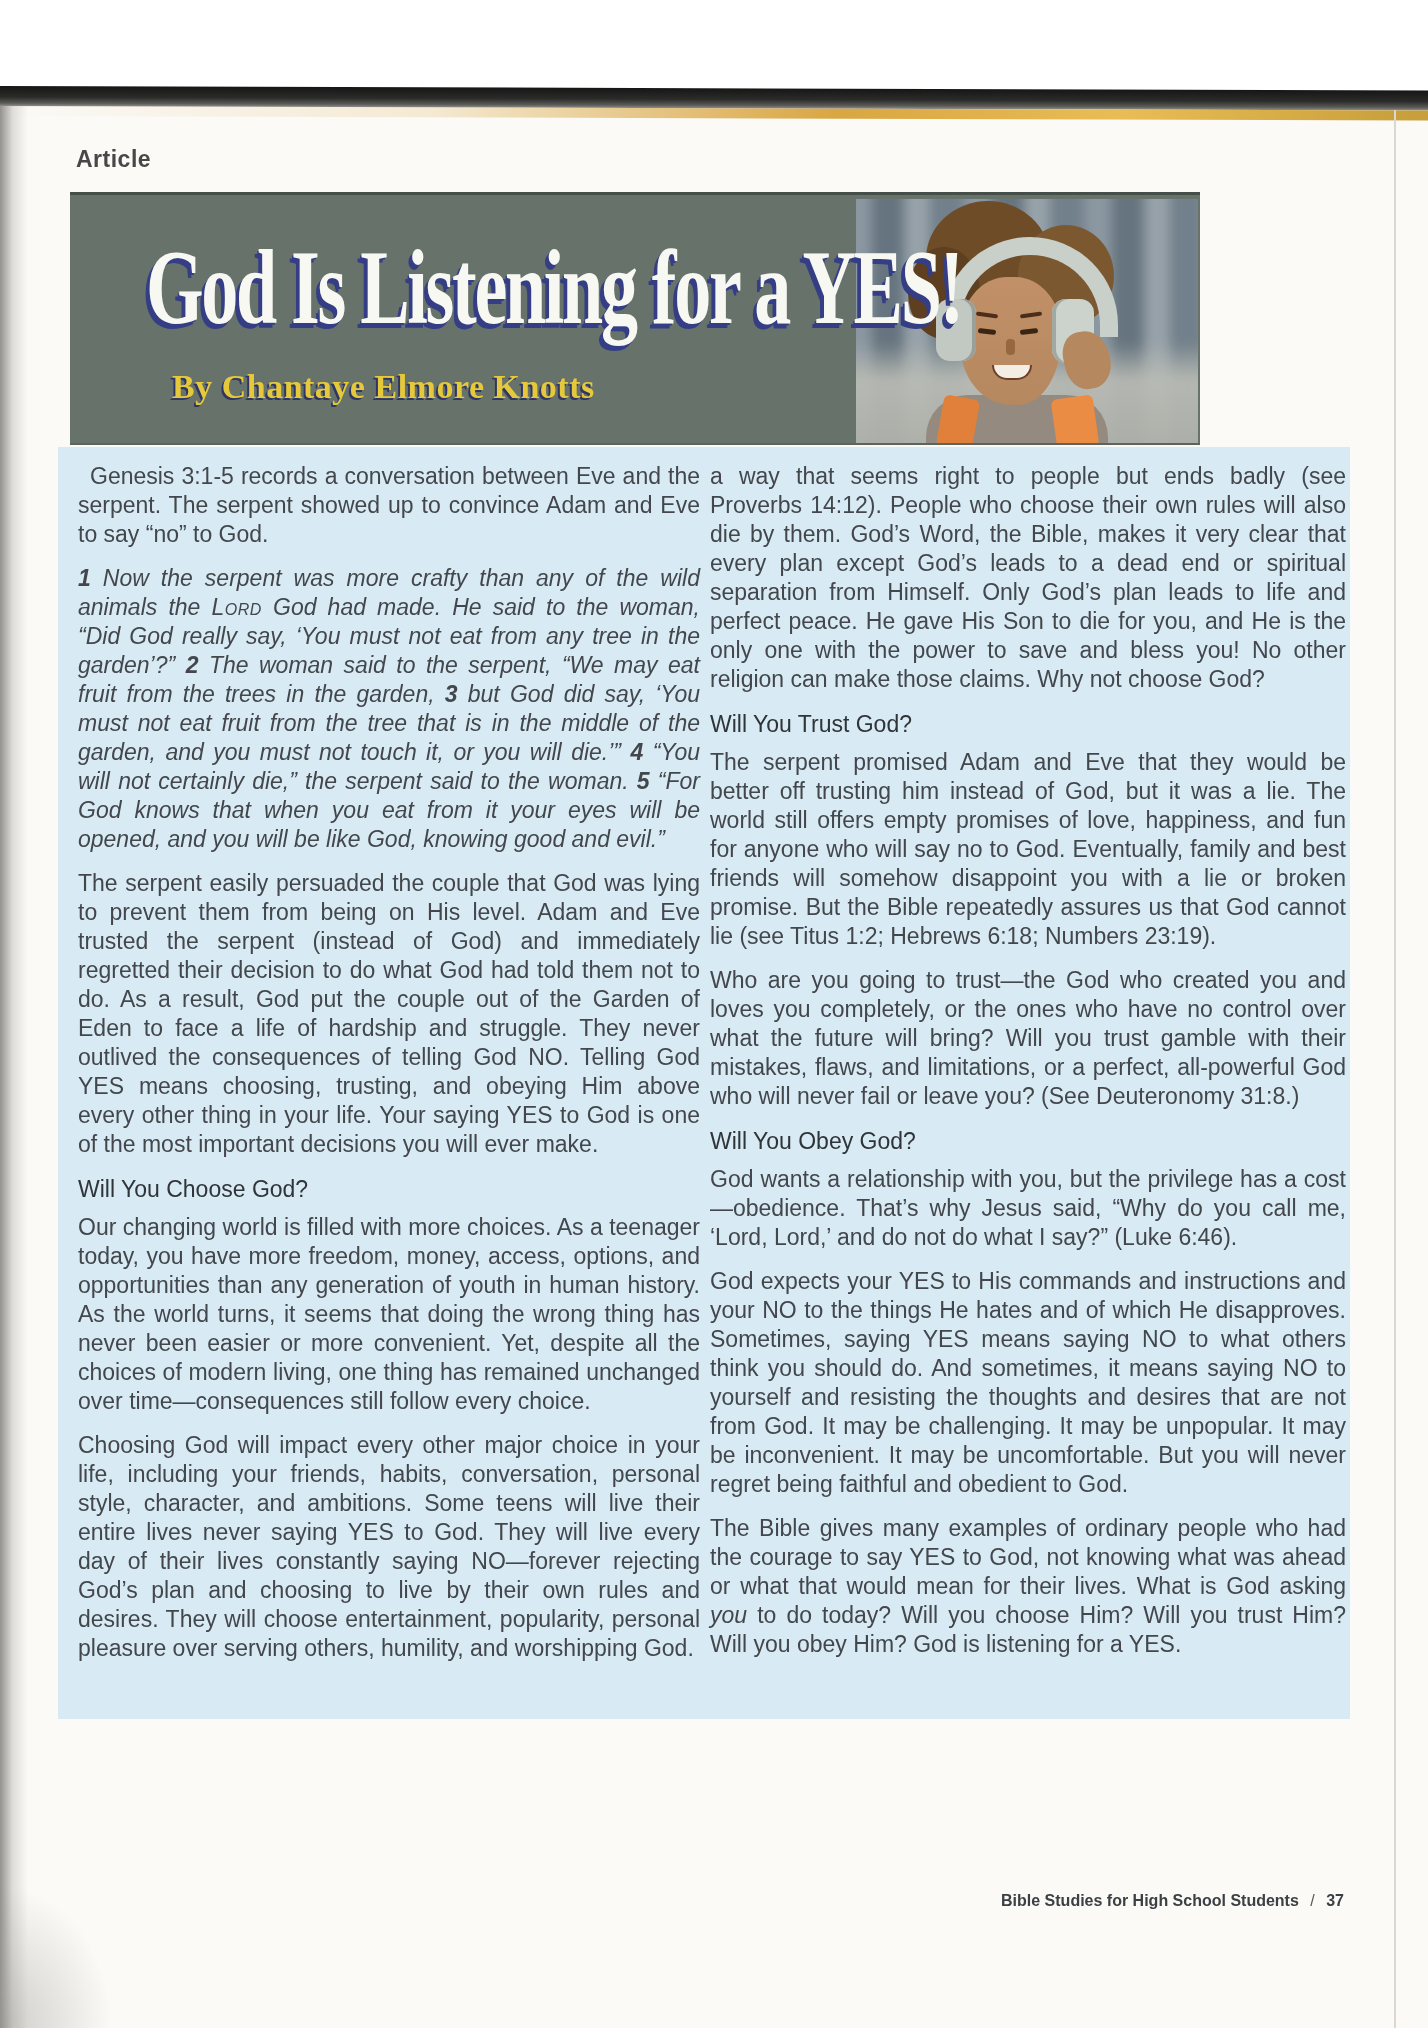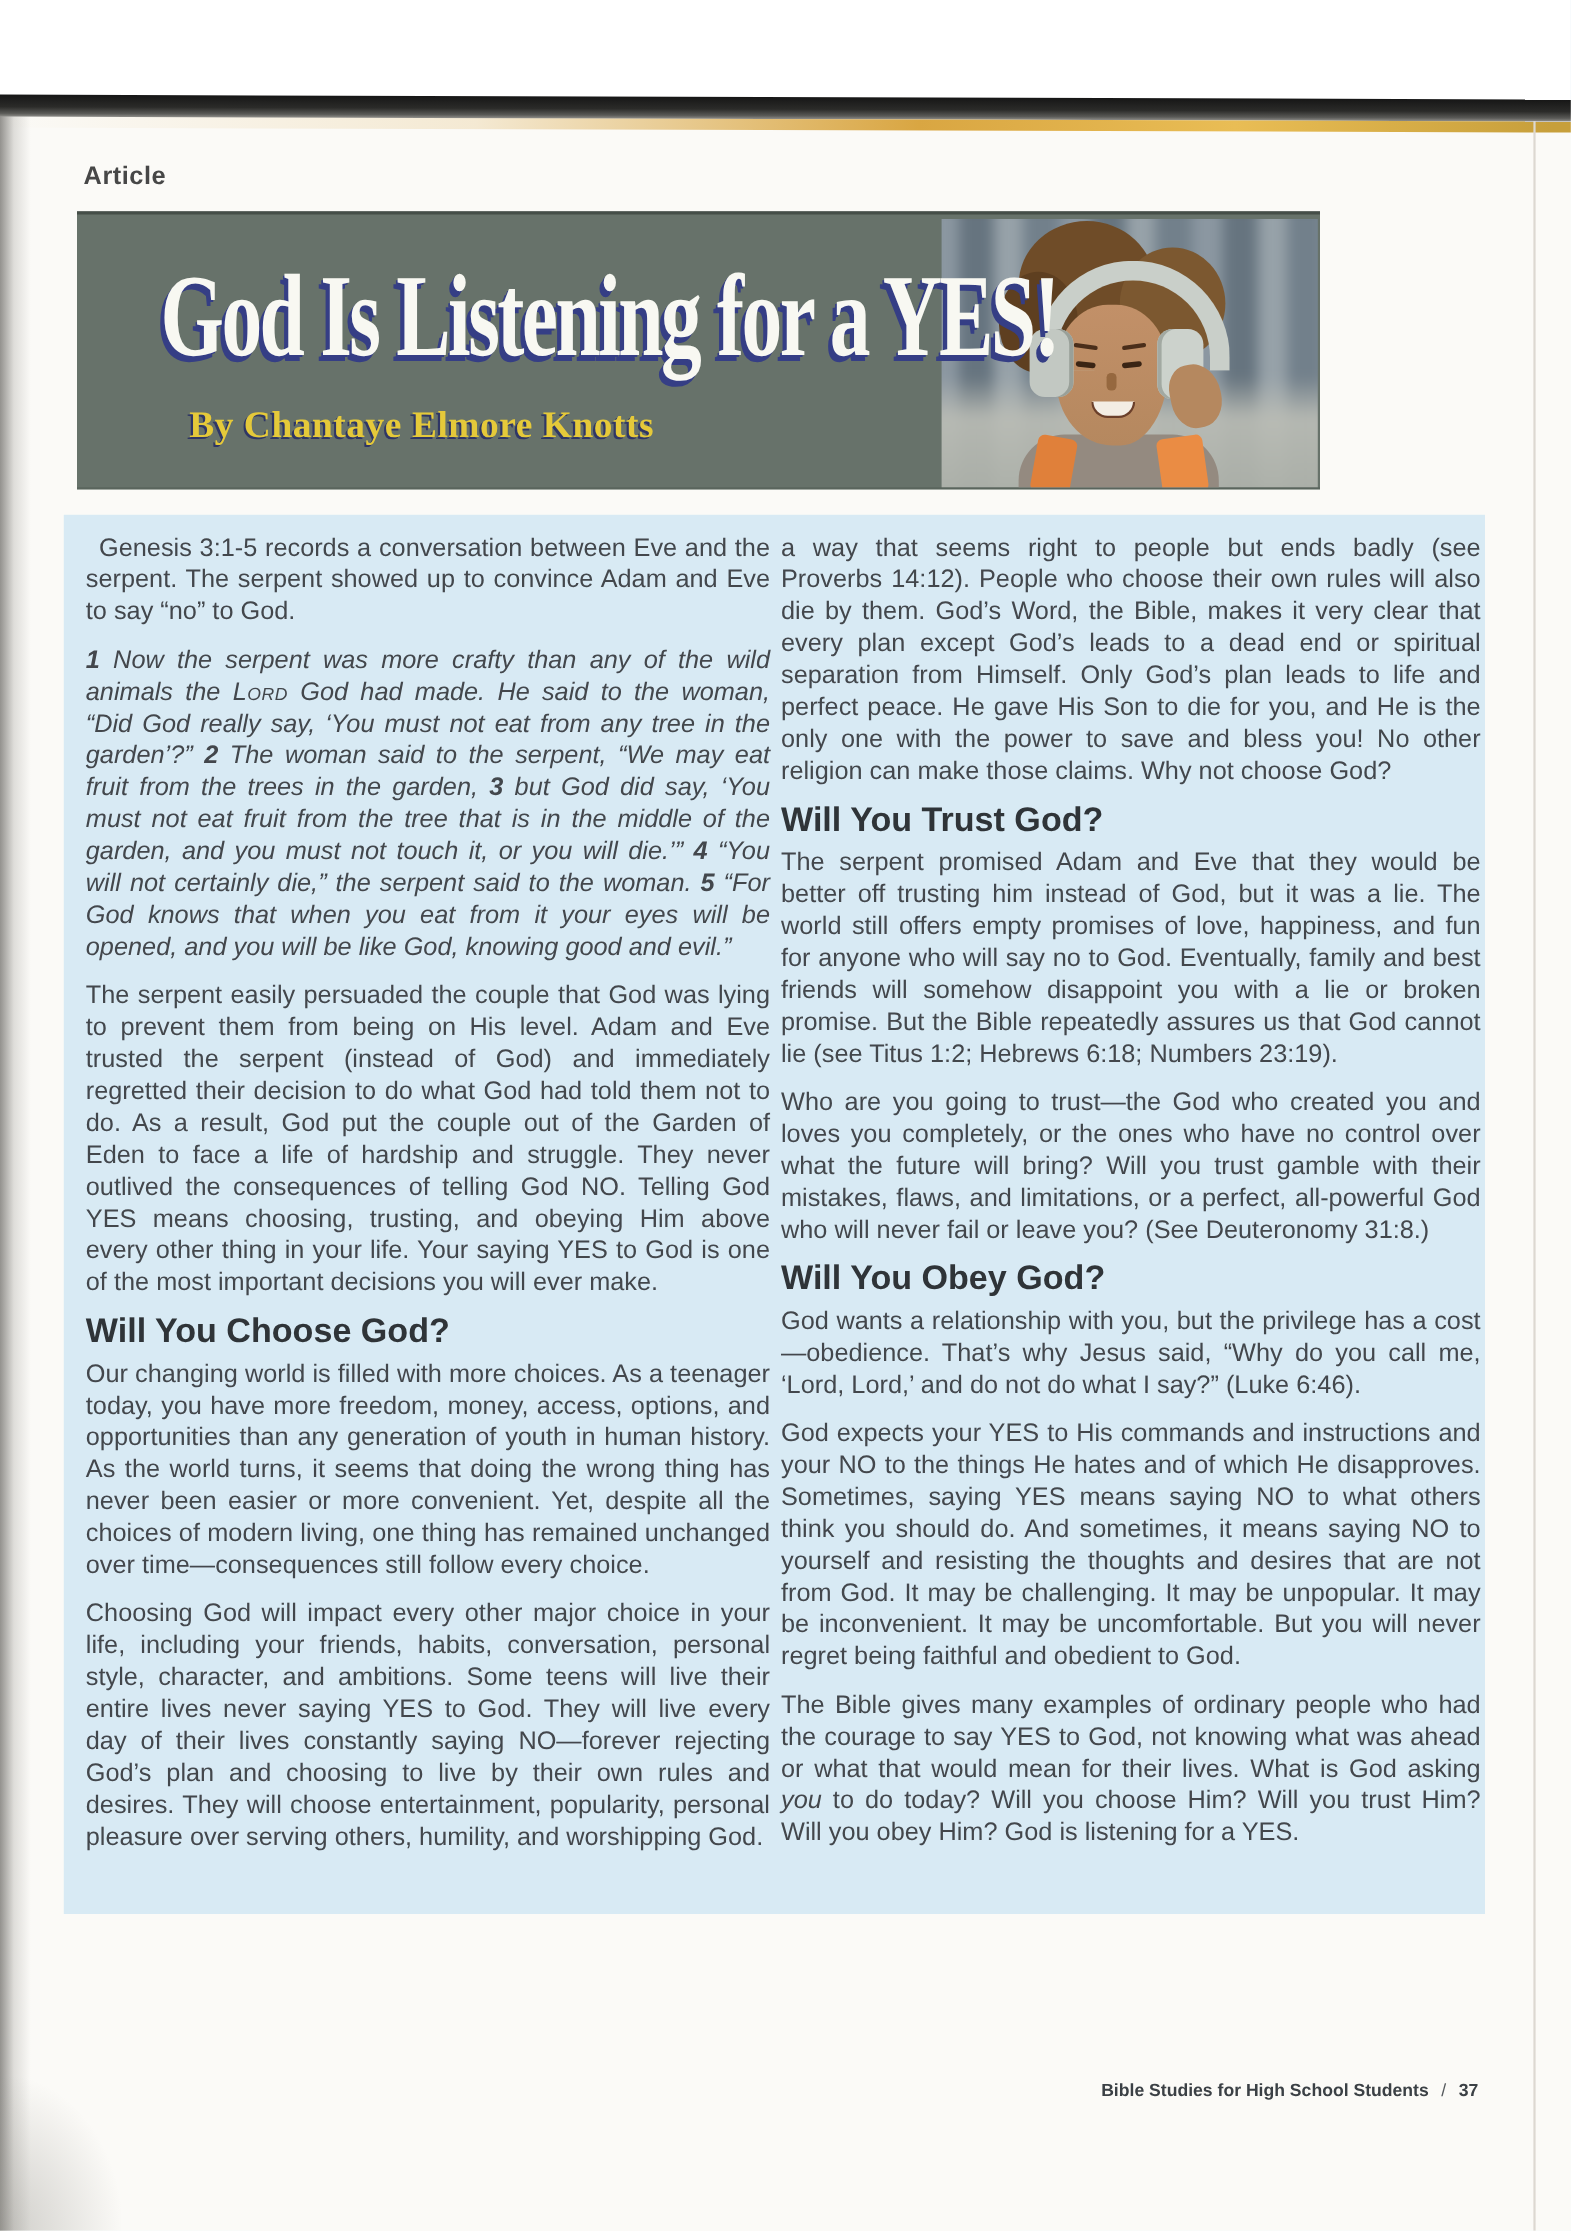--- a/index.html
+++ b/index.html
@@ -59,26 +59,26 @@
   .smile{position:absolute;left:32px;top:88px;width:36px;height:13px;background:#f3ede4;
     border:2px solid #6b3f2a;border-top:none;border-radius:0 0 18px 18px;}
   .headband{position:absolute;left:86px;top:38px;width:140px;height:82px;
     border:18px solid var(--headphones);border-bottom:none;border-radius:95px 95px 0 0;}
   .cup{position:absolute;border-radius:14px;}
   .cup-l{left:80px;top:100px;width:40px;height:62px;background:#c2c8c2;box-shadow:inset -4px 0 0 #99a099;}
   .cup-r{left:196px;top:100px;width:42px;height:64px;background:#ccd2cc;box-shadow:inset 4px 0 0 #a2a9a2;}
   .hand{position:absolute;left:208px;top:132px;width:46px;height:58px;background:var(--skin);
     border-radius:40% 50% 45% 45%;transform:rotate(-12deg);}
 
-  .panel{position:absolute;left:58px;top:468px;width:1292px;height:1272px;background:var(--panel_bg);}
+  .panel{position:absolute;left:58px;top:447px;width:1292px;height:1272px;background:var(--panel_bg);}
   .col{position:absolute;top:15px;font-size:23px;line-height:29px;color:var(--body_text);text-align:justify;}
   .col-left{left:20px;width:622px;}
   .col-right{left:652px;width:636px;}
   .col p{margin:0 0 15px;}
-  .col h2{font-size:31px;line-height:30px;margin:6px 0 9px;color:var(--heading_text);font-weight:bold;text-align:left;}
+  .col h2{font-size:23px;line-height:30px;margin:6px 0 9px;color:var(--heading_text);font-weight:normal;text-align:left;}
   .scripture{font-style:italic;}
   .seg-verse{font-weight:bold;}
   .seg-lord{font-variant:small-caps;letter-spacing:.5px;}
   .seg-em{font-style:italic;}
   .indent{text-indent:12px;}
 
   .footer{position:absolute;right:84px;top:1892px;font-size:16px;font-weight:bold;color:var(--footer_text);}
   .footer .slash{font-weight:normal;margin:0 7px;color:#55595d;}
 </style>
 </head>

